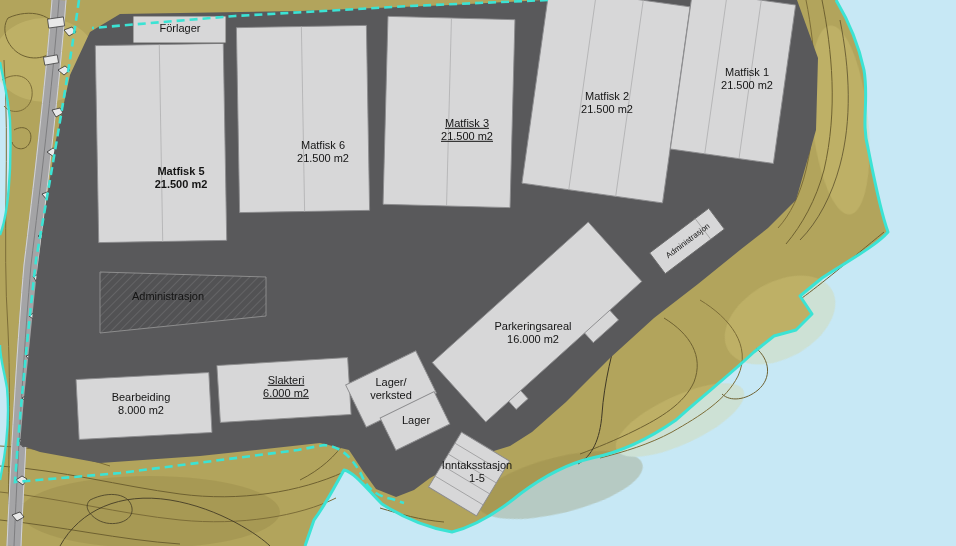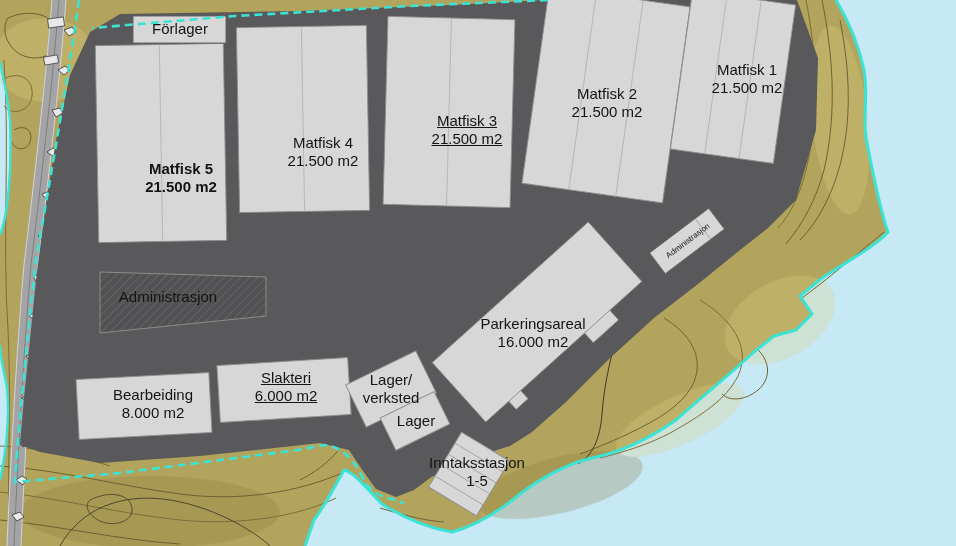--- a/index.html
+++ b/index.html
@@ -3,21 +3,21 @@
 <meta charset="utf-8">
 <style>
   html,body{margin:0;padding:0;background:#dfe6ea;}
   .stage{
     position:relative;width:956px;height:546px;overflow:hidden;
     background:#c7e8f5;font-family:"Liberation Sans",sans-serif;
   }
   .stage svg{position:absolute;left:0;top:0;}
   .lbl{
     position:absolute;transform:translate(-50%,-50%);
-    font-size:15px;line-height:1.2;color:#141414;text-align:center;
+    font-size:11px;line-height:1.2;color:#141414;text-align:center;
     white-space:nowrap;pointer-events:none;
   }
   .lbl.rot{transform:translate(-50%,-50%) rotate(-37deg);font-size:8px;}
 </style>
 </head>
 <body>
 
 <div class="stage">
 <svg width="956" height="546" viewBox="0 0 956 546">
   <defs>
@@ -177,21 +177,21 @@
 </svg>
 
 <div class="lbl" style="left:180px;top:29px;">
   <div>Förlager</div>
 </div>
 <div class="lbl" style="left:181px;top:178px;font-weight:bold;">
   <div>Matfisk 5</div>
       <div>21.500 m2</div>
 </div>
 <div class="lbl" style="left:323px;top:152px;">
-  <div>Matfisk 4</div>
+  <div>Matfisk 6</div>
       <div>21.500 m2</div>
 </div>
 <div class="lbl" style="left:467px;top:130px;text-decoration:underline;">
   <div>Matfisk 3</div>
       <div>21.500 m2</div>
 </div>
 <div class="lbl" style="left:607px;top:103px;">
   <div>Matfisk 2</div>
       <div>21.500 m2</div>
 </div>
@@ -202,21 +202,21 @@
 <div class="lbl rot" style="left:688px;top:241px;">
   <div>Administrasjon</div>
 </div>
 <div class="lbl" style="left:533px;top:333px;">
   <div>Parkeringsareal</div>
       <div>16.000 m2</div>
 </div>
 <div class="lbl" style="left:168px;top:297px;">
   <div>Administrasjon</div>
 </div>
-<div class="lbl" style="left:153px;top:404px;">
+<div class="lbl" style="left:141px;top:404px;">
   <div>Bearbeiding</div>
       <div>8.000 m2</div>
 </div>
 <div class="lbl" style="left:286px;top:387px;text-decoration:underline;">
   <div>Slakteri</div>
       <div>6.000 m2</div>
 </div>
 <div class="lbl" style="left:391px;top:389px;">
   <div>Lager/</div>
       <div>verksted</div>

